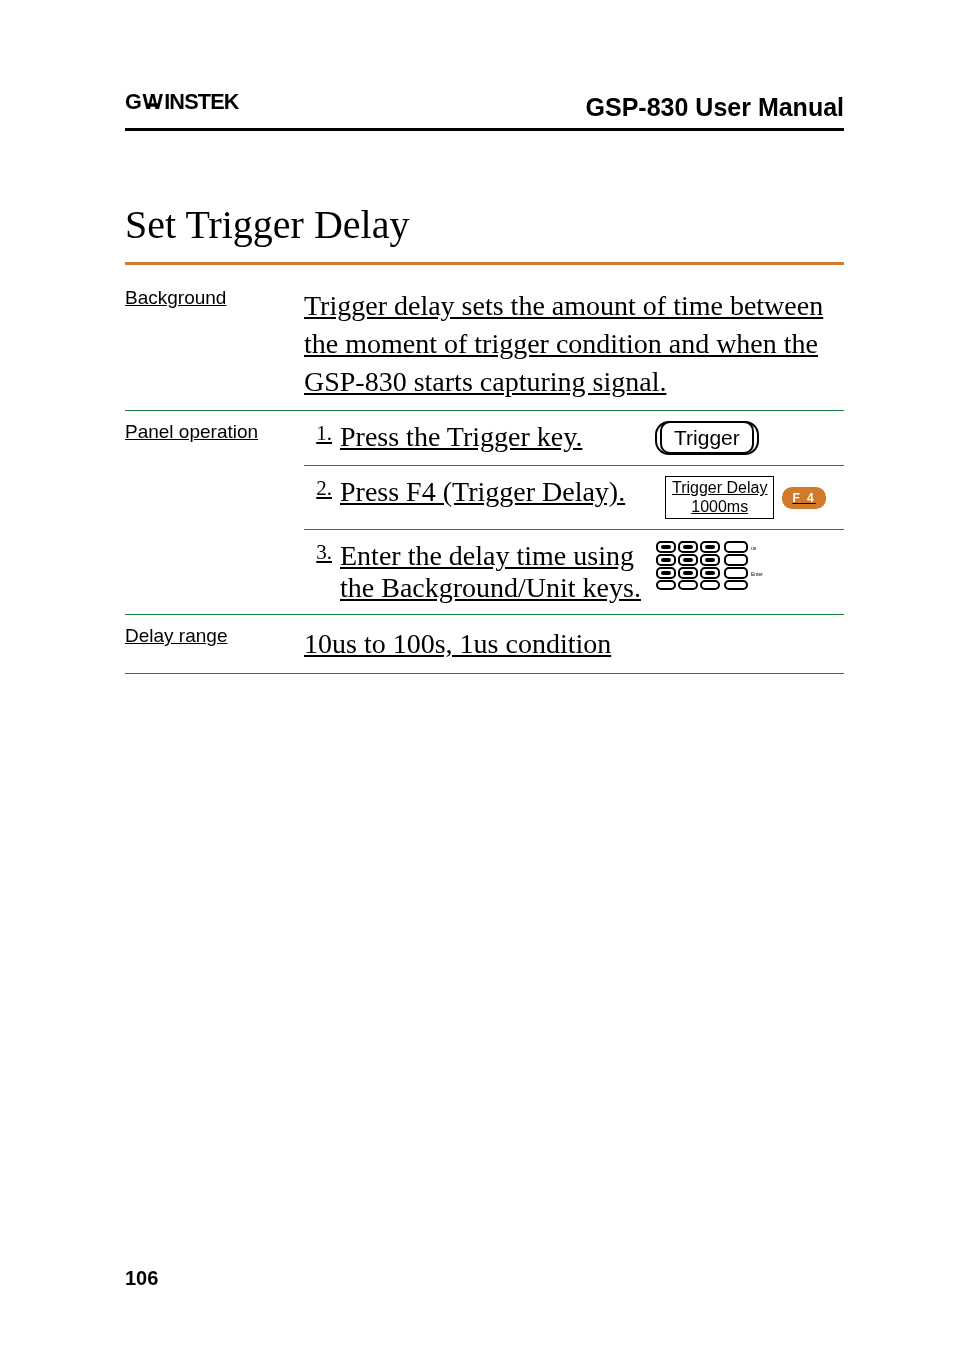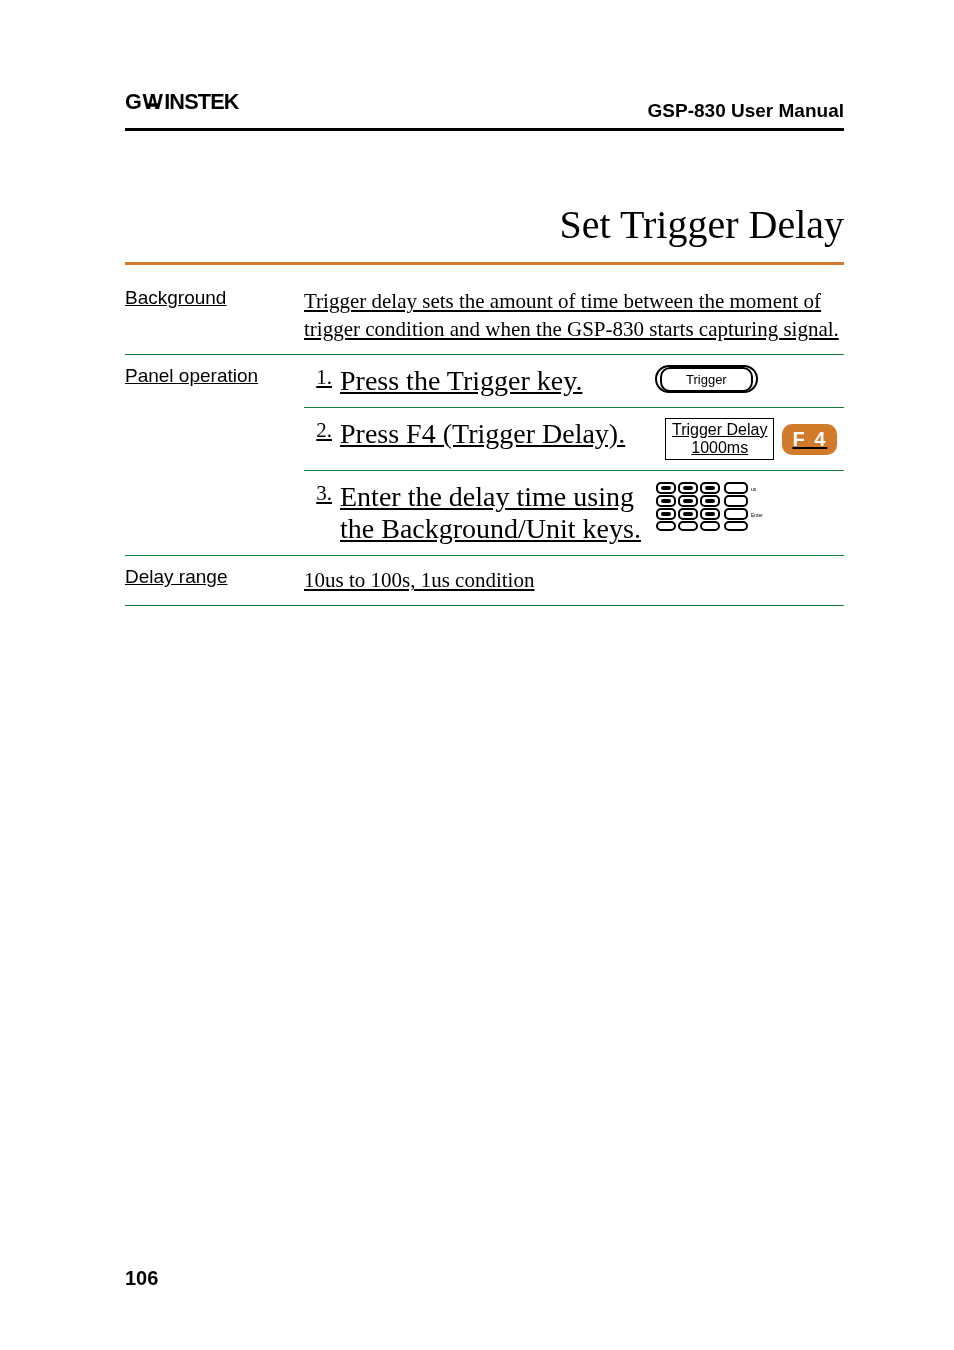--- a/index.html
+++ b/index.html
@@ -23,34 +23,33 @@
     justify-content: space-between;
     align-items: flex-end;
     padding-bottom: 6px;
   }
   .logo {
     font-weight: 900;
     font-size: 26px;
     letter-spacing: 0.5px;
   }
   .manual-title {
-    font-size: 19px;
+    font-size: 25px;
     font-weight: 700;
   }
   .hr-header {
     border: none;
     border-top: 3px solid #000;
     margin: 0;
   }
   .section-title {
     font-family: Georgia, "Times New Roman", serif;
     font-size: 40px;
     margin-top: 70px;
     margin-bottom: 14px;
-    text-align: right;
   }
   .hr-orange {
     border: none;
     border-top: 3px solid #d17a2a;
     margin: 0 0 12px 0;
   }
   table.content {
     width: 100%;
     border-collapse: collapse;
   }
@@ -75,53 +74,53 @@
     font-family: Garamond, Georgia, serif;
     font-size: 28px;
     padding-right: 8px !important;
   }
   .col-gfx {
     width: 185px;
     text-align: left;
   }
   .desc {
     font-family: Garamond, Georgia, serif;
-    font-size: 21px;
+    font-size: 28px;
     line-height: 1.35;
   }
   
   .trigger-key {
     display: inline-block;
     border: 2px solid #000;
     border-radius: 14px;
     padding: 3px;
   }
   .trigger-key-inner {
     border: 2px solid #000;
     border-radius: 10px;
-    padding: 3px 24px;
+    padding: 3px 12px;
     font-family: Arial, sans-serif;
-    font-size: 13px;
+    font-size: 21px;
   }
   
   .softkey-row { display: flex; align-items: center; gap: 8px; margin-left: 10px; }
   .softkey-box {
     border: 1.5px solid #000;
     padding: 2px 6px;
     font-family: Arial, sans-serif;
     font-size: 16px;
     line-height: 1.15;
     text-align: center;
   }
   .f-btn {
     display: inline-block;
     background: #d17a2a;
     color: #fff;
     font-family: Arial, sans-serif;
-    font-size: 20px;
+    font-size: 12px;
     font-weight: 700;
     padding: 4px 10px;
     border-radius: 10px;
     letter-spacing: 2px;
   }
   .page-num {
     position: absolute;
     bottom: 60px;
     left: 125px;
     font-weight: 900;

